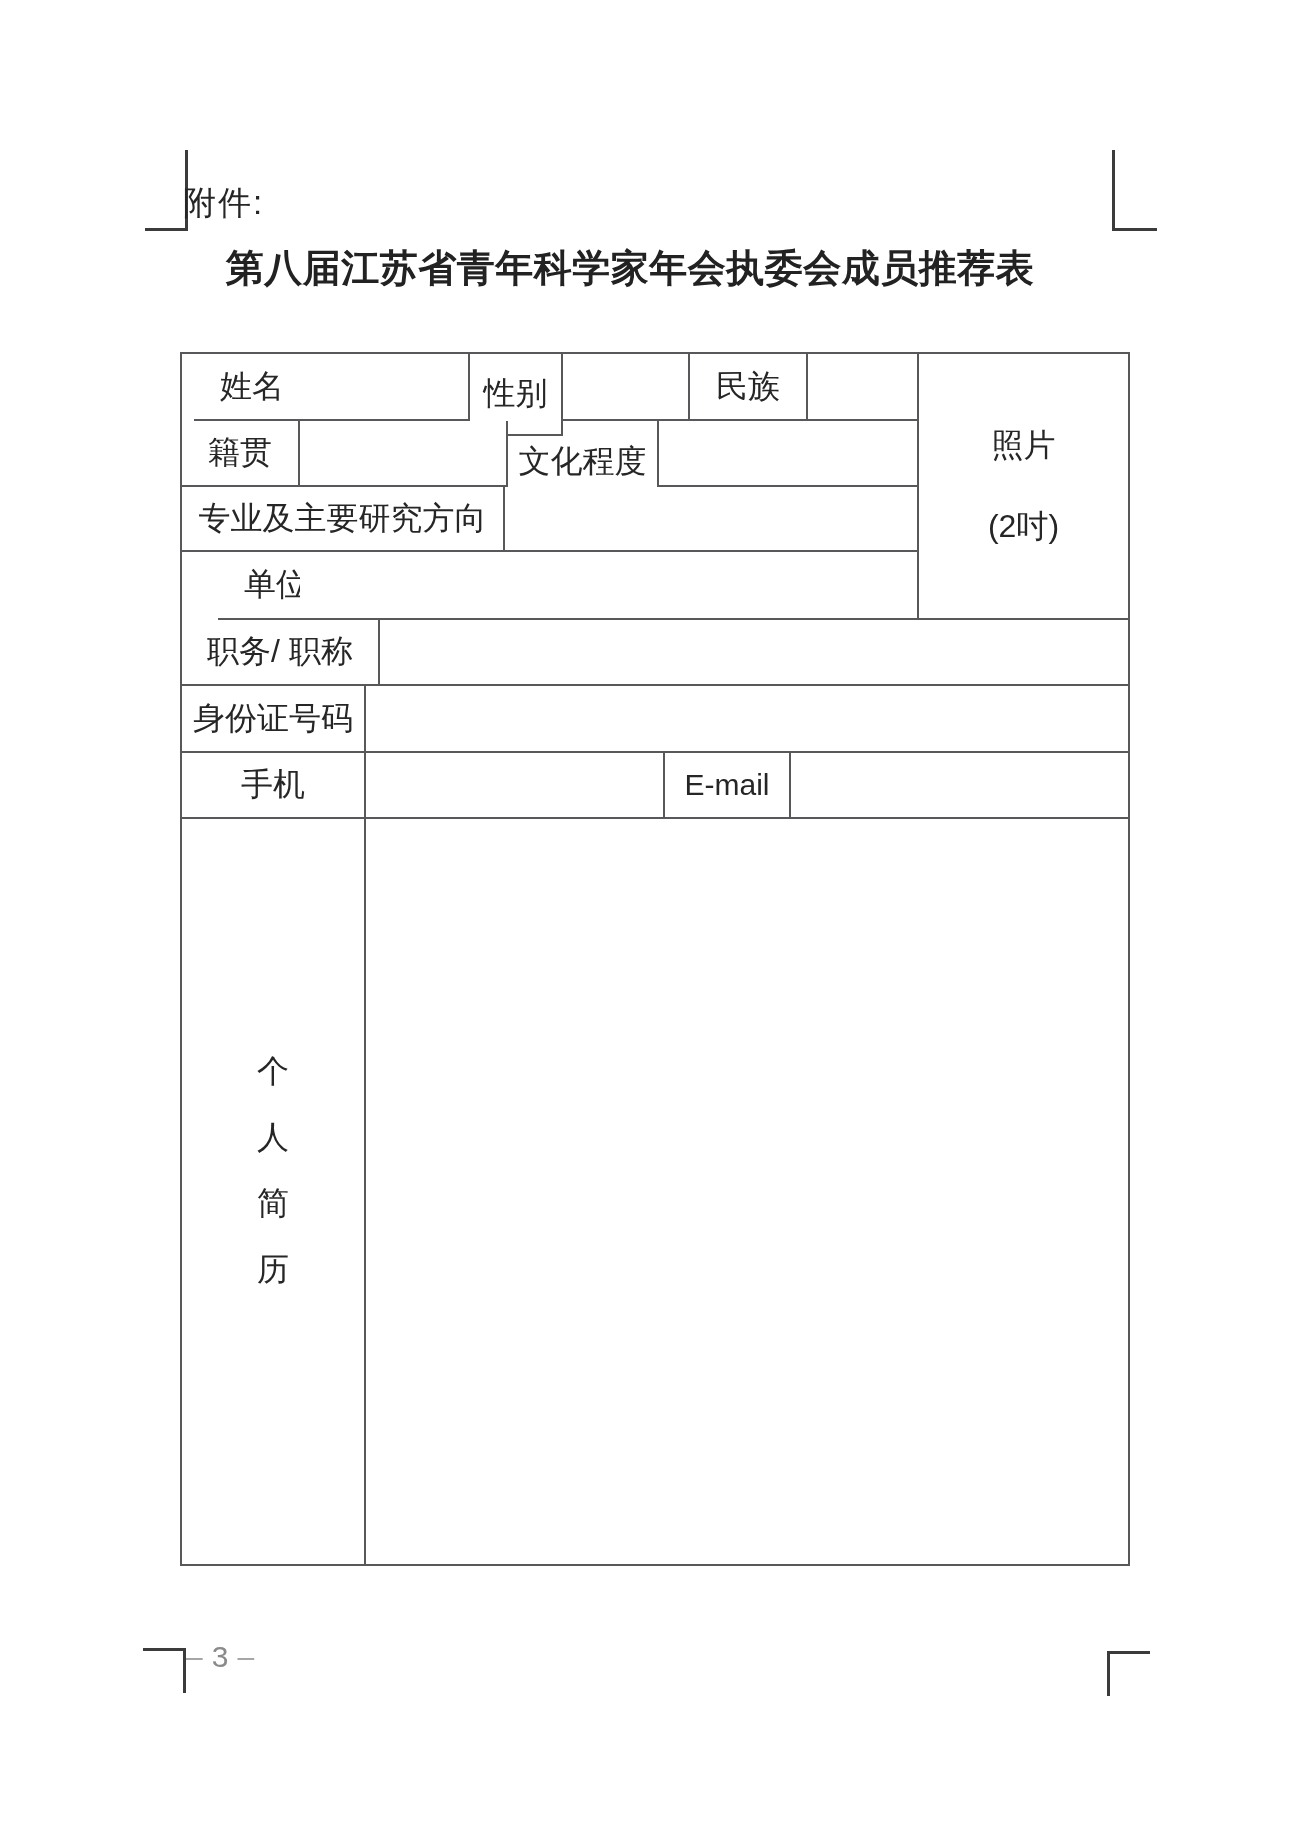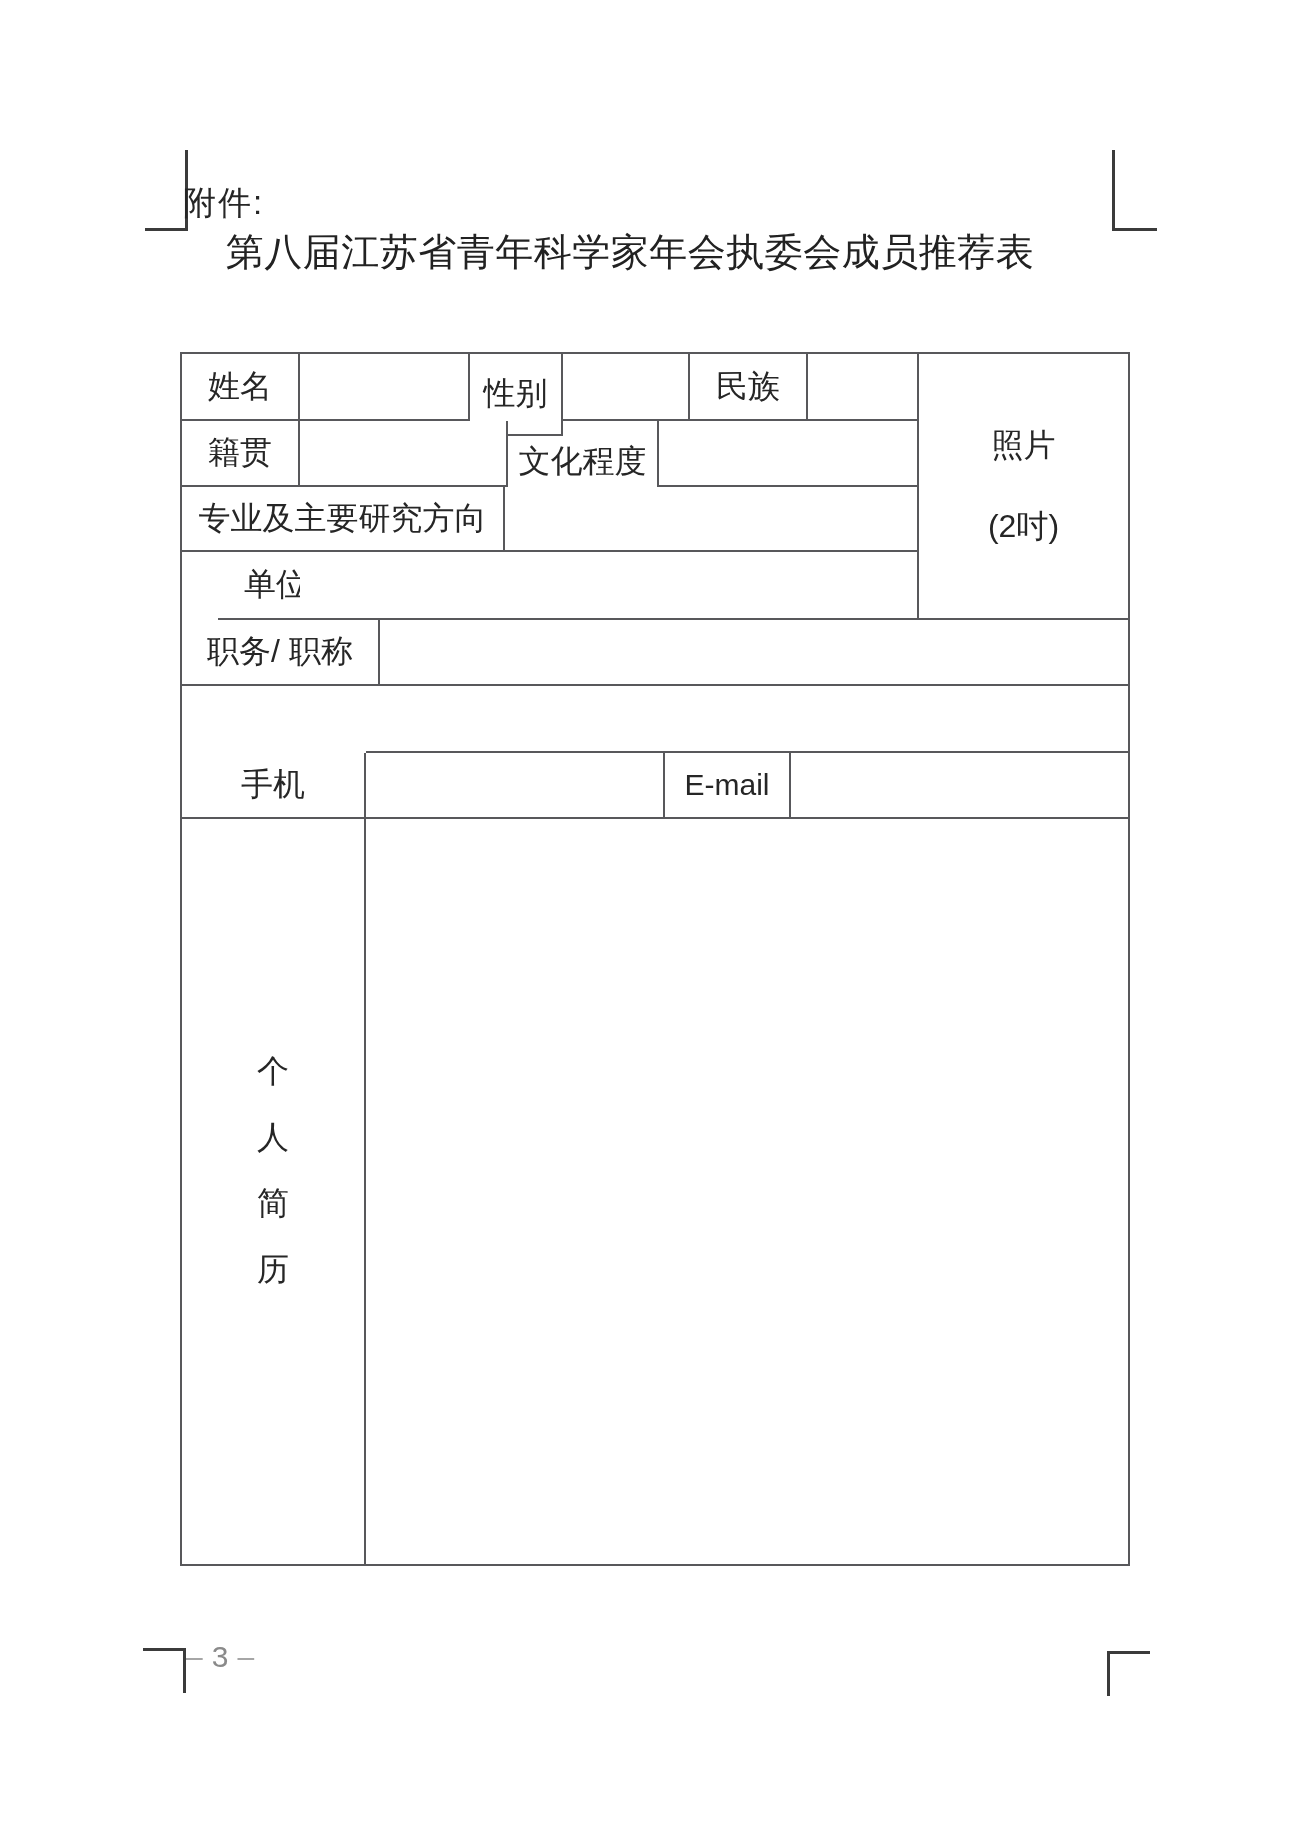--- a/index.html
+++ b/index.html
@@ -18,23 +18,23 @@
   .mark-tl{left:145px;top:150px;width:40px;height:78px;border-right:3px solid #3b3b3b;border-bottom:3px solid #3b3b3b;}
   .mark-tr{left:1112px;top:150px;width:42px;height:78px;border-left:3px solid #3b3b3b;border-bottom:3px solid #3b3b3b;}
   .mark-bl{left:143px;top:1648px;width:40px;height:42px;border-top:3px solid #3b3b3b;border-right:3px solid #3b3b3b;}
   .mark-br{left:1107px;top:1651px;width:40px;height:42px;border-top:3px solid #3b3b3b;border-left:3px solid #3b3b3b;}
 
   .attachment{
     position:absolute;left:183px;top:184px;
     font-size:33px;line-height:38px;color:#262626;letter-spacing:2px;
   }
   .doc-title{
-    position:absolute;left:180px;top:230px;width:900px;
+    position:absolute;left:180px;top:246px;width:900px;
     text-align:center;font-size:38px;line-height:44px;color:#222;
-    letter-spacing:0.5px;font-weight:400;white-space:nowrap;
+    letter-spacing:0.5px;font-weight:700;white-space:nowrap;
   }
 
   
   .form-table{
     position:absolute;left:180px;top:352px;
     width:950px;height:1214px;
     border:2px solid #58585b;
     box-sizing:border-box;
   }
   .cell{
@@ -43,21 +43,21 @@
     border-bottom:2px solid #58585b;
     display:flex;align-items:center;justify-content:center;
     font-size:32px;color:#262626;
     white-space:nowrap;
   }
   .cell.nbr{border-right:none;gap:16px;}
   .cell.nbb{border-bottom:none;}
   .cell.blank{background:#ffffff;}
 
   
-  .c-name-l{left:0;top:0;width:118px;height:67px;}
+  .c-name-l{left:12px;top:0;width:118px;height:67px;}
   .c-name-v{left:118px;top:0;width:170px;height:67px;}
   .c-gender-l{left:288px;top:0;width:93px;height:82px;}
   .c-gender-v{left:381px;top:0;width:127px;height:67px;}
   .c-ethnic-l{left:508px;top:0;width:118px;height:67px;}
   .c-ethnic-v{left:626px;top:0;width:111px;height:67px;}
   .c-photo{left:737px;top:0;width:209px;height:266px;flex-direction:column;justify-content:center;}
   .c-photo .pl{line-height:65px;}
   
   .c-native-l{left:0;top:67px;width:118px;height:66px;}
   .c-native-v{left:118px;top:67px;width:208px;height:66px;}
@@ -133,20 +133,21 @@
 
     <div class="cell c-major-l">专业及主要研究方向</div>
     <div class="cell c-major-v blank"></div>
 
     <div class="cell c-unit-l">单位</div>
     <div class="cell c-unit-v blank"></div>
 
     <div class="cell c-pos-l">职务/ 职称</div>
     <div class="cell c-pos-v nbr blank"></div>
 
+    <div class="cell c-id-l">身份证号码</div>
     <div class="cell c-id-v nbr blank"></div>
 
     <div class="cell c-mobile-l">手机</div>
     <div class="cell c-mobile-v blank"></div>
     <div class="cell c-email-l">E-mail</div>
     <div class="cell c-email-v nbr blank"></div>
 
     <div class="cell c-resume-l nbb">
       <div class="resume-stack">
         <span>个</span>

